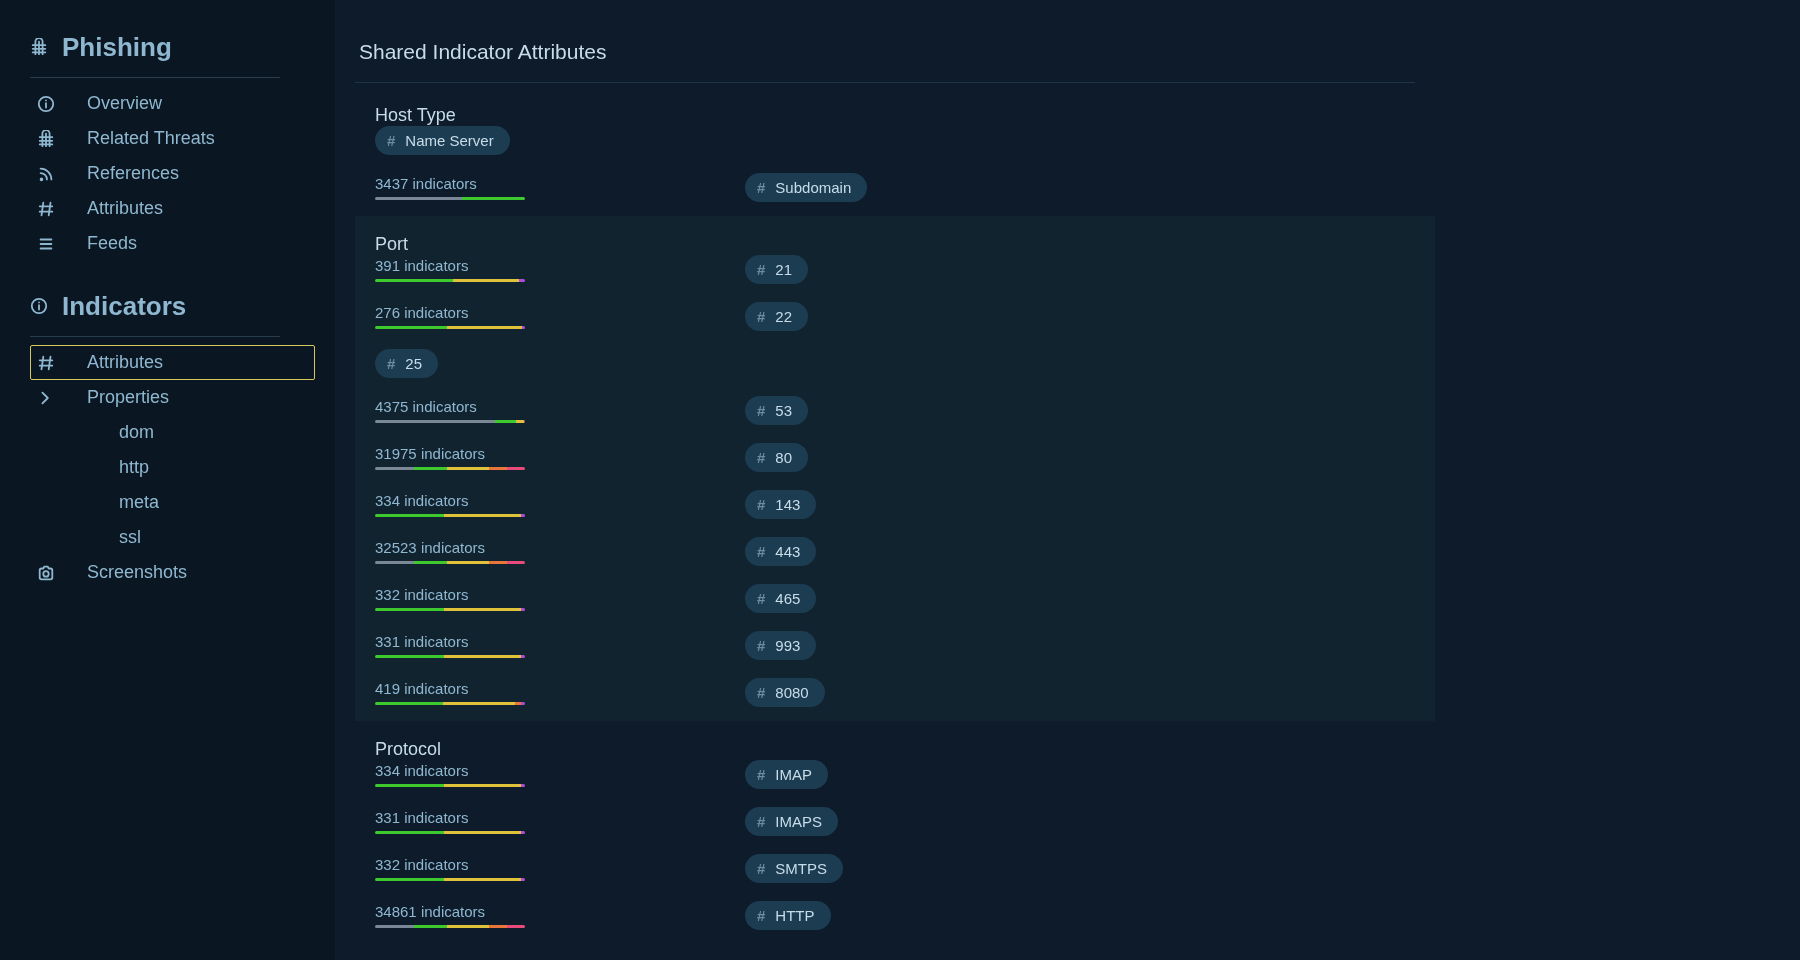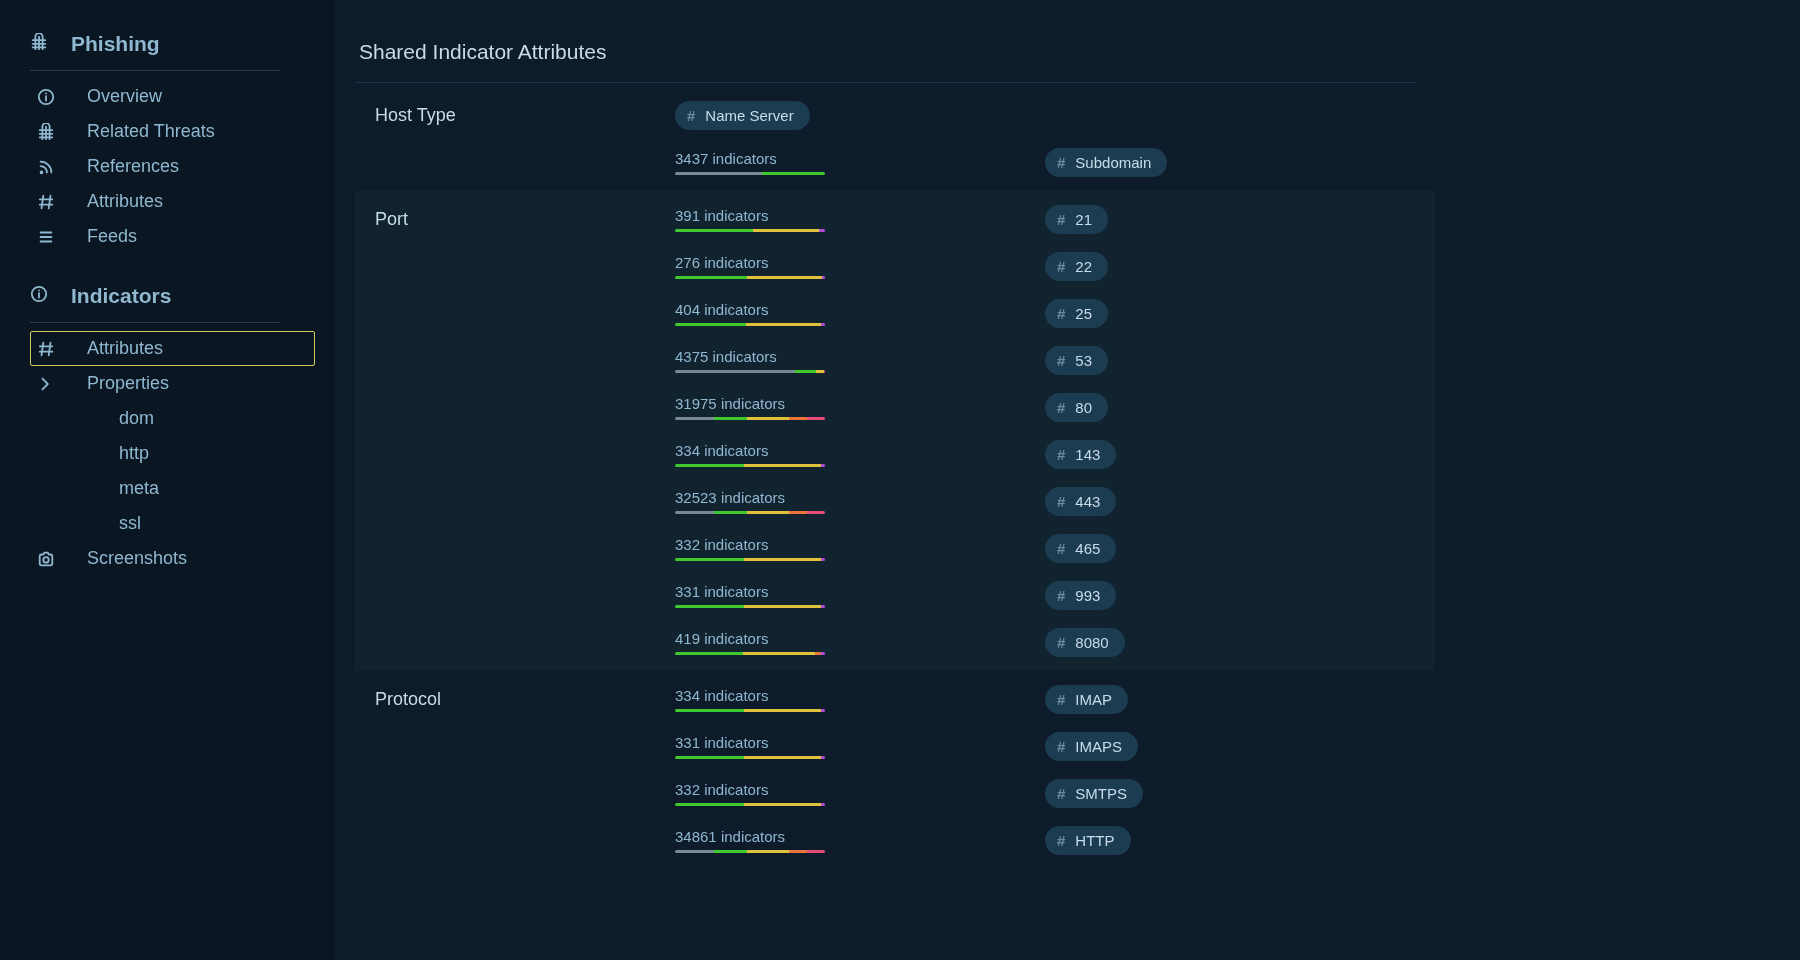--- a/index.html
+++ b/index.html
@@ -14,22 +14,22 @@
 }
 .sidebar {
   width: 335px;
   background: #0a1622;
   padding: 24px 20px 24px 30px;
   flex-shrink: 0;
 }
 .nav-section-header {
   display: flex;
   align-items: center;
-  gap: 23px;
-  font-size: 21px;
+  gap: 14px;
+  font-size: 26px;
   font-weight: 600;
   color: #8fb8d0;
   padding: 8px 0;
   text-align: center;
 }
 .nav-divider {
   border: none;
   border-top: 1px solid #2a3d4d;
   margin: 6px 0 8px 0;
   width: 250px;
@@ -73,20 +73,21 @@
 .title-divider {
   border: none;
   border-top: 1px solid #1e3548;
   margin-bottom: 4px;
   width: 1060px;
 }
 .attr-group {
   display: flex;
   padding: 14px 20px 14px 20px;
   width: 1080px;
+  flex-direction: column;
 }
 .attr-group.alt {
   background: #122330;
 }
 .attr-label {
   width: 300px;
   font-size: 18px;
   color: #c8dce8;
   padding-top: 4px;
   flex-shrink: 0;
@@ -290,28 +291,20 @@
                 <span style="background: rgb(224, 194, 58); width: 50%;"></span>
                 <span style="background: rgb(176, 75, 216); width: 2%;"></span>
               </div>
             </div>
             <div class="tag">
               <span class="hash">#</span>
               <span>22</span>
             </div>
           </div>
           <div class="attr-row">
-            <div class="ind-block">
-              <div class="ind-text">404 indicators</div>
-              <div class="ind-bar">
-                <span style="background: rgb(62, 201, 46); width: 47%;"></span>
-                <span style="background: rgb(224, 194, 58); width: 50%;"></span>
-                <span style="background: rgb(176, 75, 216); width: 3%;"></span>
-              </div>
-            </div>
             <div class="tag">
               <span class="hash">#</span>
               <span>25</span>
             </div>
           </div>
           <div class="attr-row">
             <div class="ind-block">
               <div class="ind-text">4375 indicators</div>
               <div class="ind-bar">
                 <span style="background: rgb(122, 136, 150); width: 80%;"></span>

